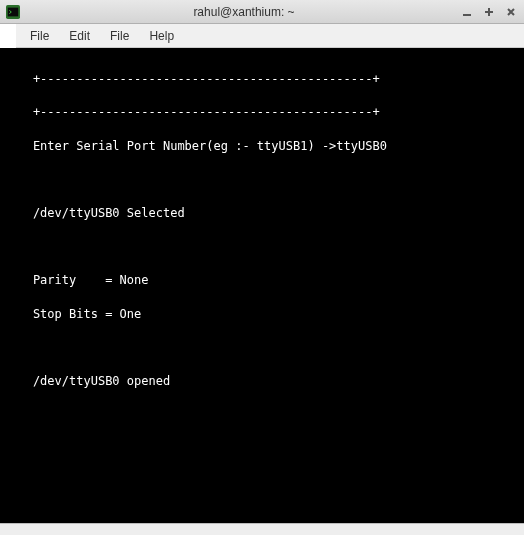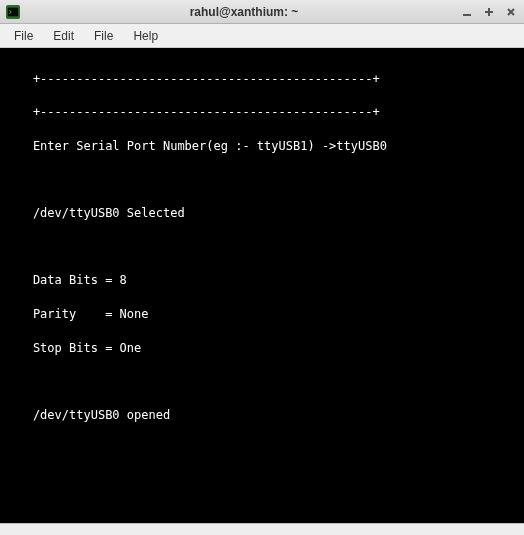--- a/index.html
+++ b/index.html
@@ -22,21 +22,21 @@
     }
     .titlebar-icon {
       width: 14px;
       height: 14px;
       margin-right: 8px;
       display: inline-flex;
     }
     .titlebar-title {
       flex: 1;
       text-align: center;
-      font-weight: bold;
+      font-weight: normal;
     }
     .titlebar-controls {
       display: flex;
       gap: 8px;
       color: #555;
       font-size: 14px;
     }
     .titlebar-btn {
       width: 14px;
       height: 14px;
@@ -47,20 +47,21 @@
     }
     .menubar {
       height: 24px;
       background: #f0f0f0;
       border-bottom: 1px solid #ccc;
       display: flex;
       align-items: center;
       padding: 0 4px;
       font-size: 12px;
       color: #333;
+      margin-left: 16px;
     }
     .menu-item {
       padding: 2px 10px;
       cursor: pointer;
     }
     .terminal {
       background: #000;
       color: #fff;
       font-family: "DejaVu Sans Mono", Consolas, monospace;
       font-size: 12px;
@@ -115,21 +116,20 @@
   <span class="menu-item">Help</span>
 </div>
 
 <div class="terminal">
 <div>    +----------------------------------------------+</div>
 <div>    +----------------------------------------------+</div>
 <div>    Enter Serial Port Number(eg :- ttyUSB1) -&gt;ttyUSB0</div>
 <div> </div>
 <div>    /dev/ttyUSB0 Selected</div>
 <div> </div>
-<div>    Data Bits = 8</div>
 <div>    Parity    = None</div>
 <div>    Stop Bits = One</div>
 <div> </div>
 <div>    /dev/ttyUSB0 opened</div>
 
 
 
 
 
 

